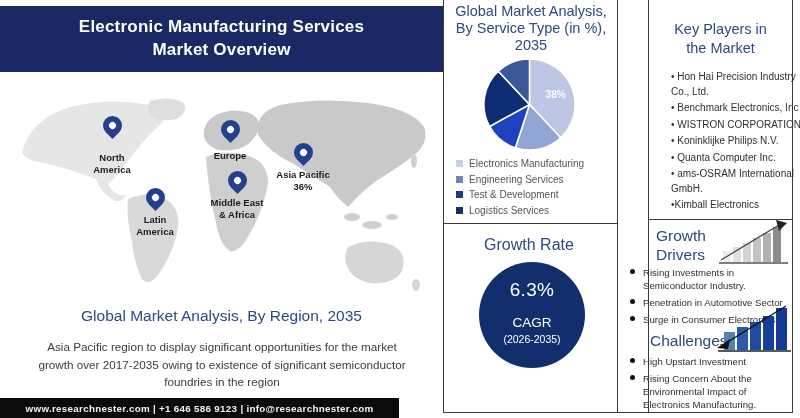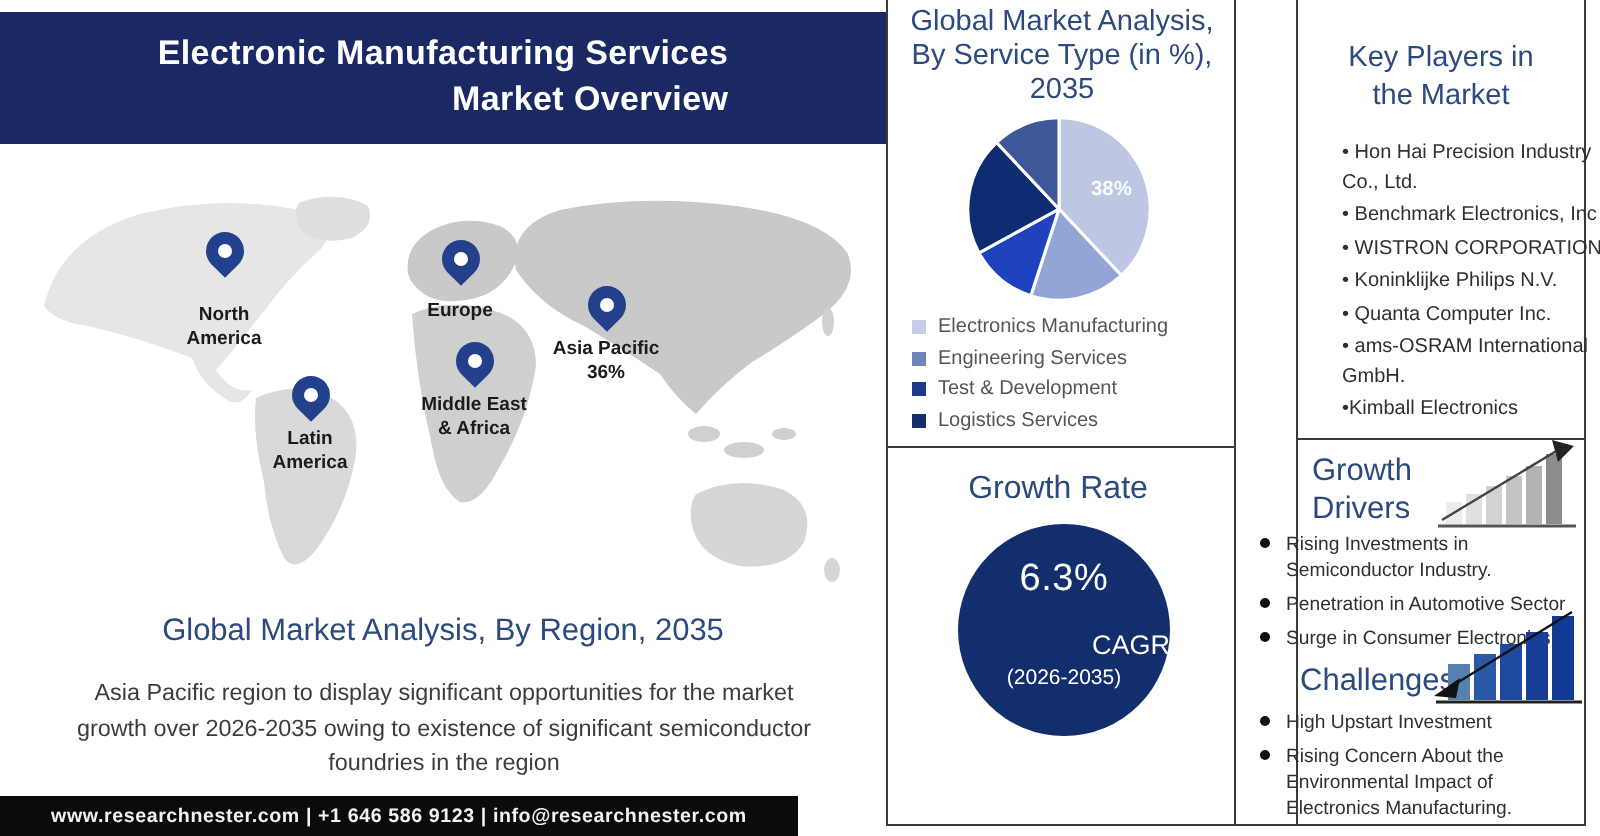--- a/index.html
+++ b/index.html
@@ -2,21 +2,21 @@
 <html><head>
 <meta charset="utf-8">
 <style>
   html,body{margin:0;padding:0;background:#fff;}
   .stage{position:relative;width:800px;height:418px;background:#ffffff;
          font-family:"Liberation Sans",sans-serif;overflow:hidden;}
   .pre{white-space:pre-line;}
 
   
   .hdr{position:absolute;left:0;top:6px;width:443px;height:66px;background:#1a2963;
-       color:#ffffff;display:flex;align-items:center;justify-content:center;text-align:right;
+       color:#ffffff;display:flex;align-items:center;justify-content:center;text-align:center;
        font-weight:bold;font-size:17px;line-height:1.35;letter-spacing:.2px;}
   .map-svg{position:absolute;left:0;top:95px;width:443px;height:205px;}
   .pin{position:absolute;width:19px;height:19px;background:#22408c;
        border-radius:50% 50% 50% 0;transform:rotate(-45deg);}
   .pin::after{content:"";position:absolute;left:6px;top:6px;width:7px;height:7px;
        border-radius:50%;background:#ffffff;}
   .pin-label{position:absolute;transform:translateX(-50%);text-align:center;
        font-size:9.5px;font-weight:bold;color:#1b1b1b;line-height:1.25;white-space:pre-line;}
   .region-caption{position:absolute;left:0;top:307px;width:443px;text-align:center;
        font-size:15.5px;color:#2c4a7e;}
@@ -39,21 +39,21 @@
   .pie-label{fill:#ffffff;opacity:.93;font-size:10.5px;font-weight:bold;
        font-family:"Liberation Sans",sans-serif;}
   .legend{position:absolute;left:456px;top:158px;display:flex;flex-direction:column;gap:4.5px;}
   .legend-row{display:flex;align-items:center;gap:6px;font-size:10px;color:#555555;}
   .legend-swatch{width:7px;height:7px;flex:0 0 auto;}
   .gr-title{position:absolute;left:443px;top:236px;width:172px;text-align:center;
        font-size:16px;color:#2c4a7e;}
   .gr-circle{position:absolute;left:479px;top:262px;width:106px;height:106px;border-radius:50%;
        background:#132e6d;color:#ffffff;text-align:center;}
   .gr-value{display:block;margin-top:17px;font-size:19px;font-weight:normal;letter-spacing:.3px;}
-  .gr-metric{display:block;margin-top:14px;font-size:13.5px;text-align:right;}
+  .gr-metric{display:block;margin-top:14px;font-size:13.5px;}
   .gr-period{display:block;margin-top:3px;font-size:10.5px;}
 
   
   .kp-title{position:absolute;left:648px;top:20px;width:145px;text-align:center;
        font-size:14.5px;line-height:1.3;color:#2c4a7e;}
   .kp-list{position:absolute;left:639px;top:70px;width:138px;font-size:10px;color:#2f2f2f;
        line-height:14.5px;margin-left:32px;}
   .kp-item{margin-bottom:2px;}
   .gd-title{position:absolute;left:656px;top:226px;font-size:15.5px;line-height:1.25;color:#2c4a7e;}
   .icon-gray{position:absolute;left:718px;top:219px;}
@@ -100,21 +100,21 @@
 
   <div class="pin" style="left:227.5px;top:171px;"></div>
   <div class="pin-label" style="left:237px;top:197px;">Middle East
 &amp; Africa</div>
 
   <div class="pin" style="left:145.5px;top:188px;"></div>
   <div class="pin-label" style="left:155px;top:214px;">Latin
 America</div>
 
   <div class="region-caption">Global Market Analysis, By Region, 2035</div>
-  <div class="region-desc">Asia Pacific region to display significant opportunities for the market growth over 2026-2035 owing to existence of significant semiconductor foundries in the region</div>
+  <div class="region-desc">Asia Pacific region to display significant opportunities for the market growth over 2017-2035 owing to existence of significant semiconductor foundries in the region</div>
   <div class="footerbar">www.researchnester.com | +1 646 586 9123 | info@researchnester.com</div>
 
   <div class="vline" style="left:443px;"></div>
   <div class="vline" style="left:617px;"></div>
   <div class="vline" style="left:648px;"></div>
   <div class="vline" style="left:792px;"></div>
   <div class="bottomline"></div>
   <div class="hdiv-mid"></div>
   <div class="hdiv-right"></div>
 

